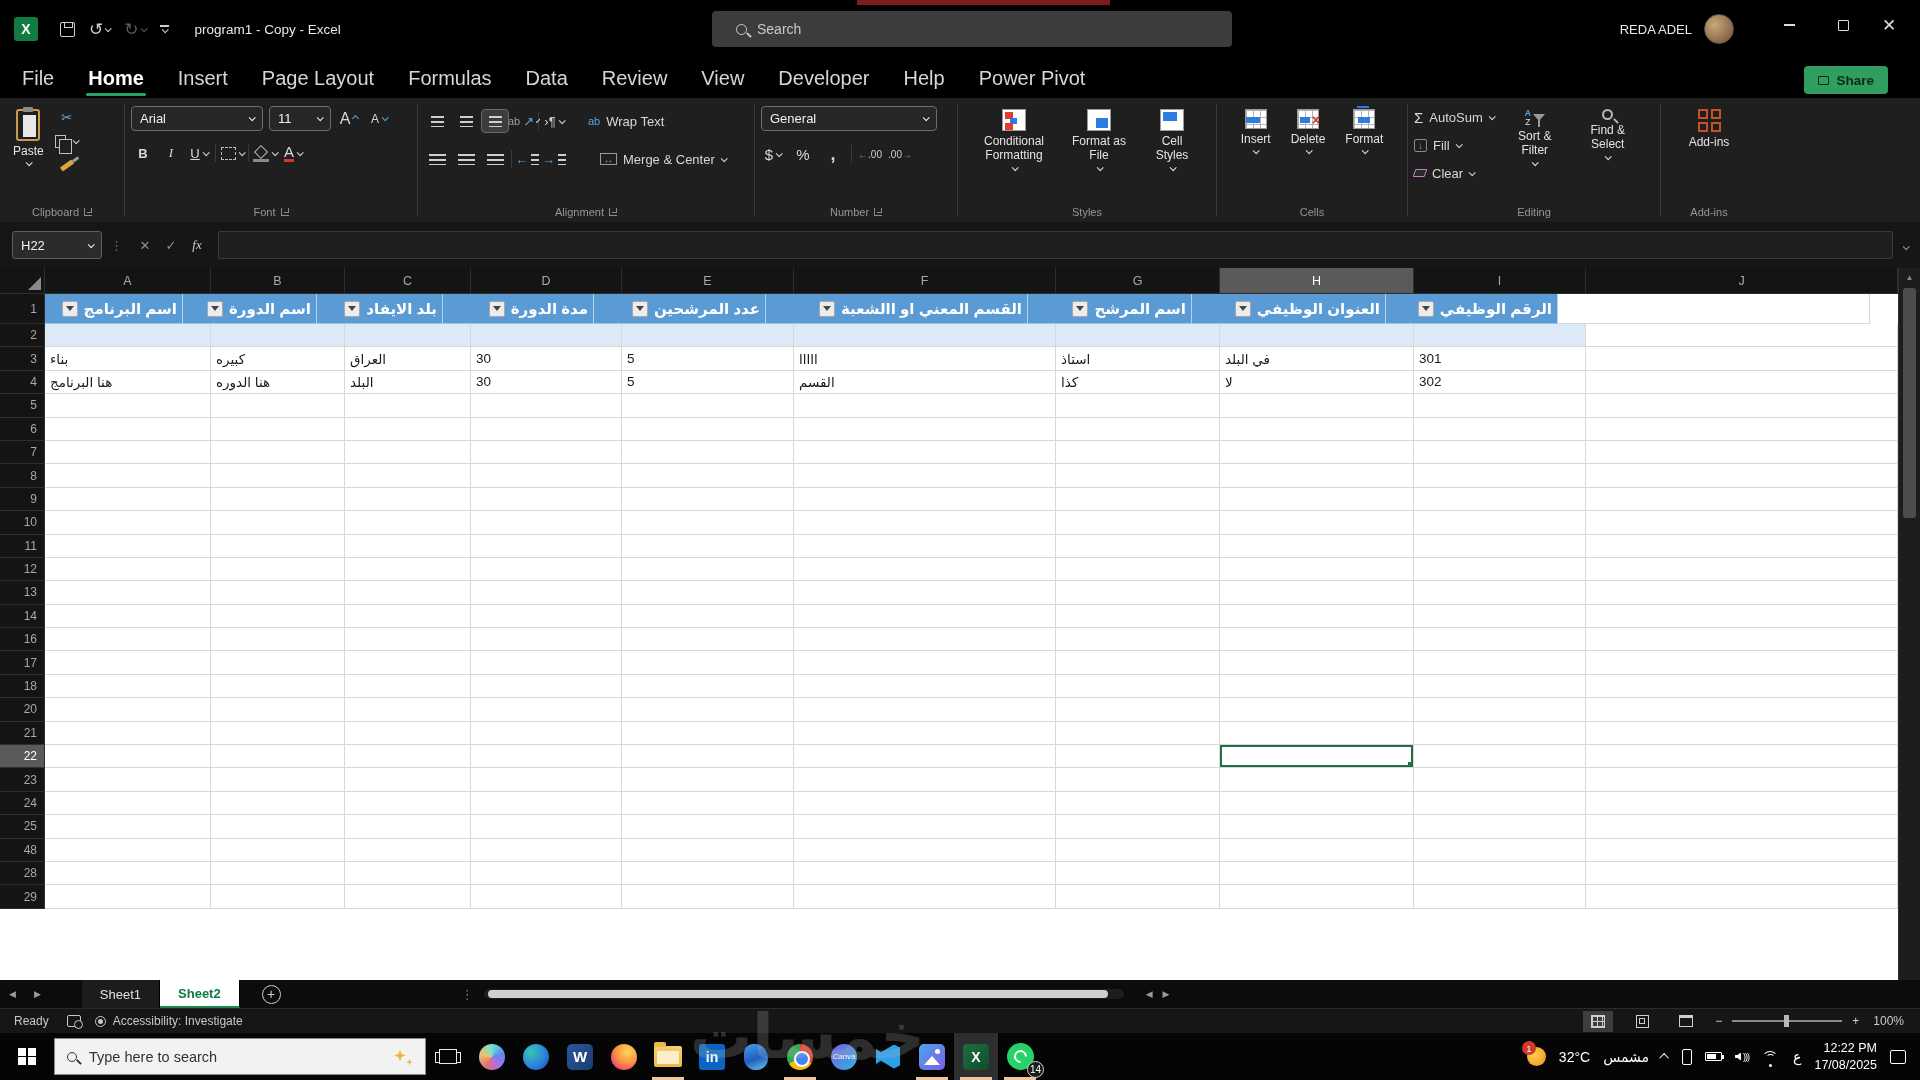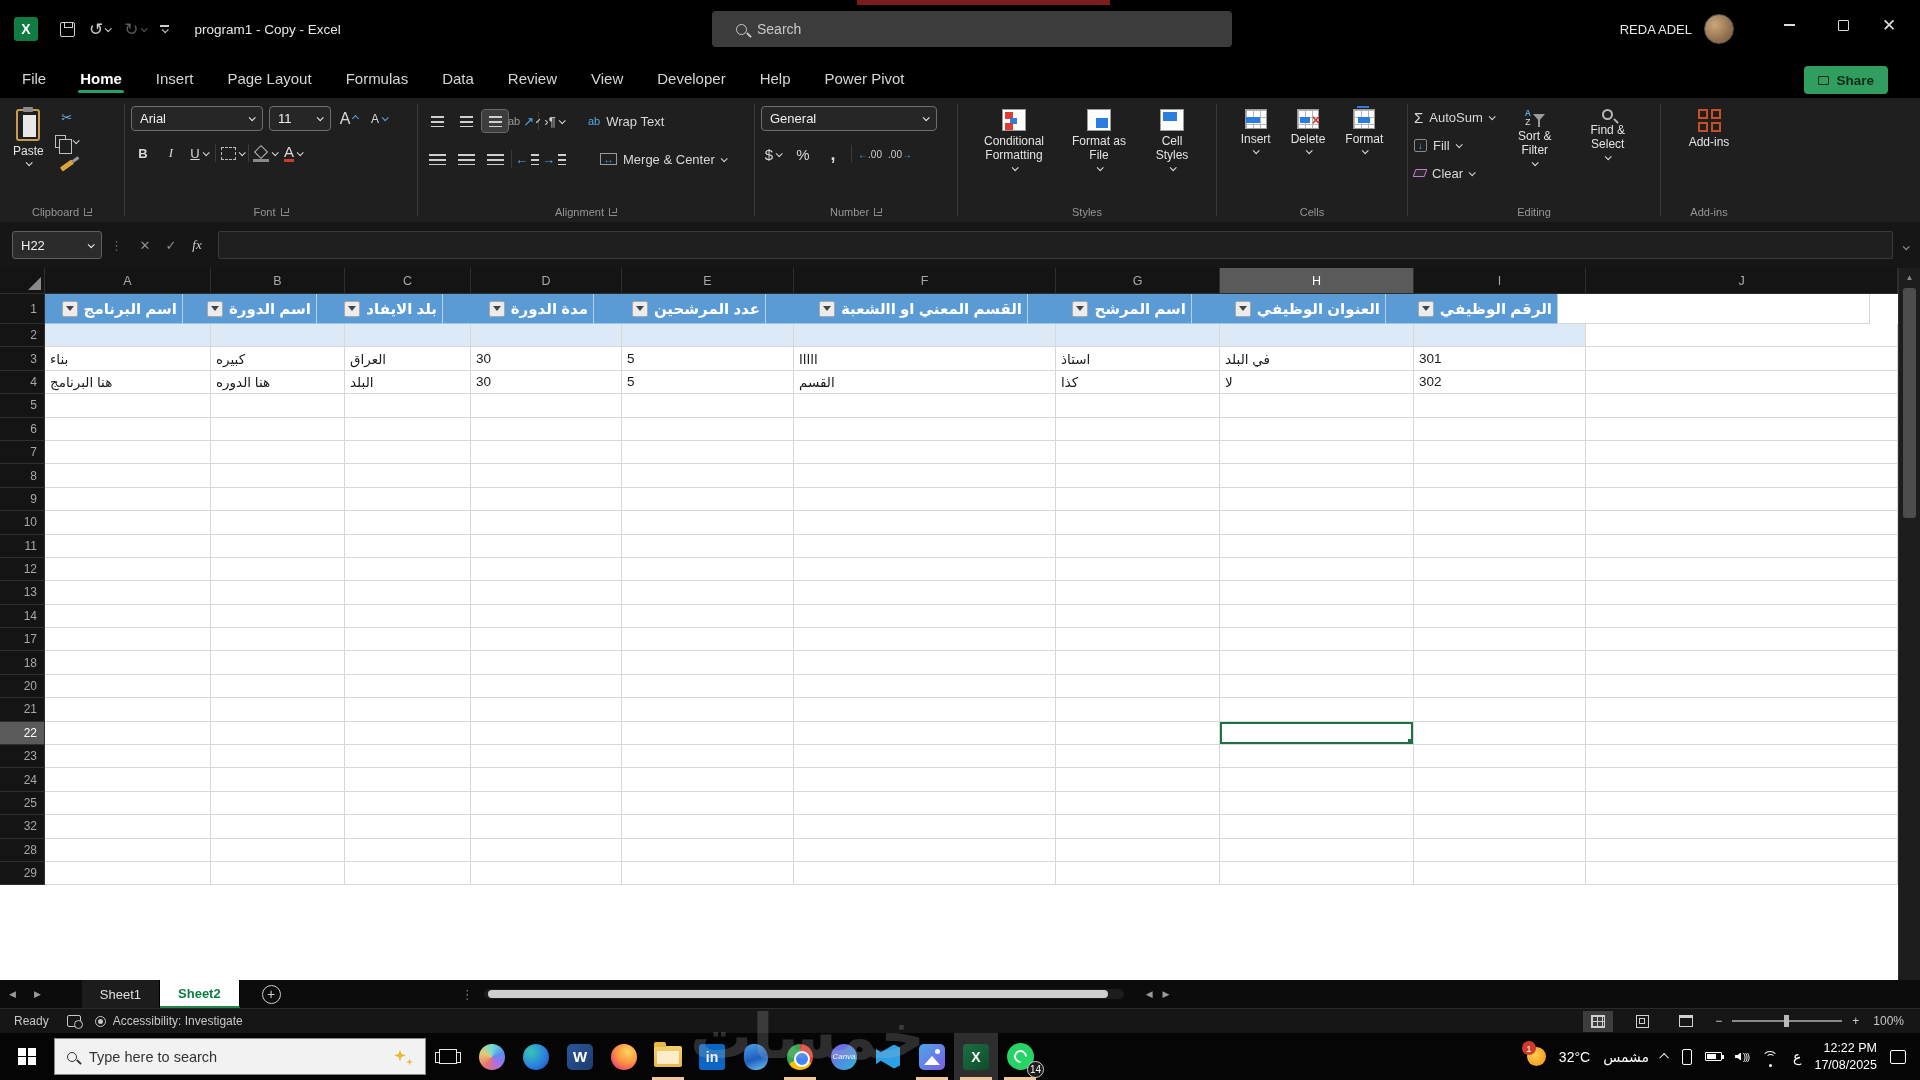--- a/index.html
+++ b/index.html
@@ -25,21 +25,21 @@
   .mag:before { content:""; position:absolute; left:9px; top:9px; width:6px; height:1.8px; background:#c9c9c9; transform:rotate(45deg); }
   #user-area { position:absolute; right:186px; top:0; height:58px; display:flex; align-items:center; gap:12px; }
   .avatar { width:30px; height:30px; border-radius:50%; background:radial-gradient(circle at 35% 35%, #caa67a, #6e4f33); border:1px solid #555; }
   .winbtn { position:absolute; top:0; width:46px; height:50px; display:flex; align-items:center; justify-content:center; color:#dcdcdc; }
   #btn-min { right:108px; } #btn-max { right:54px; } #btn-close { right:8px; font-size:17px; }
   .min-bar { width:11px; height:1.5px; background:#dcdcdc; }
   .max-box { width:11px; height:11px; border:1.4px solid #dcdcdc; border-radius:1px; }
 
   
   #tabrow { position:absolute; left:0; top:58px; width:1920px; height:40px; background:#000; display:flex; align-items:center; padding-left:20px; gap:30px; }
-  .rtab { color:#d6d6d6; font-size:15px; padding:9px 2px 8px; position:relative; cursor:default; }
+  .rtab { color:#d6d6d6; font-size:20px; padding:9px 2px 8px; position:relative; cursor:default; }
   .rtab.active { color:#fff; font-weight:bold; }
   .rtab.active:after { content:""; position:absolute; left:0; right:0; bottom:2px; height:3px; border-radius:2px; background:var(--accent); }
   #share-btn { position:absolute; right:32px; top:66px; height:28px; background:#2f9e5f; border-radius:4px; display:flex; align-items:center; gap:7px; padding:0 14px; color:#0c2b18; font-size:13.5px; font-weight:bold; }
   .share-ic { width:11px; height:9px; border:1.5px solid #0c2b18; border-radius:1px; position:relative; }
 
   
   #ribbon { position:absolute; left:0; top:98px; width:1920px; height:124px; background:#1f1f1f; display:flex; }
   .grp { display:flex; flex-direction:column; padding:8px 6px 2px; }
   .grp-body { flex:1; display:flex; align-items:flex-start; }
   .grp-label { text-align:center; color:#969696; font-size:11px; padding:3px 0 2px; display:flex; align-items:center; justify-content:center; gap:5px; }
@@ -816,20 +816,33 @@
           <div class="cell" style="width: 126px;"></div>
           <div class="cell" style="width: 151px;"></div>
           <div class="cell" style="width: 172px;"></div>
           <div class="cell" style="width: 262px;"></div>
           <div class="cell" style="width: 164px;"></div>
           <div class="cell" style="width: 194px;"></div>
           <div class="cell" style="width: 172px;"></div>
           <div class="cell" style="width: 312px;"></div>
         </div>
         <div class="row" style="height: 23.4px;">
+          <div class="rowh">16</div>
+          <div class="cell" style="width: 166px;"></div>
+          <div class="cell" style="width: 134px;"></div>
+          <div class="cell" style="width: 126px;"></div>
+          <div class="cell" style="width: 151px;"></div>
+          <div class="cell" style="width: 172px;"></div>
+          <div class="cell" style="width: 262px;"></div>
+          <div class="cell" style="width: 164px;"></div>
+          <div class="cell" style="width: 194px;"></div>
+          <div class="cell" style="width: 172px;"></div>
+          <div class="cell" style="width: 312px;"></div>
+        </div>
+        <div class="row" style="height: 23.4px;">
           <div class="rowh">17</div>
           <div class="cell" style="width: 166px;"></div>
           <div class="cell" style="width: 134px;"></div>
           <div class="cell" style="width: 126px;"></div>
           <div class="cell" style="width: 151px;"></div>
           <div class="cell" style="width: 172px;"></div>
           <div class="cell" style="width: 262px;"></div>
           <div class="cell" style="width: 164px;"></div>
           <div class="cell" style="width: 194px;"></div>
           <div class="cell" style="width: 172px;"></div>
@@ -920,21 +933,21 @@
           <div class="cell" style="width: 126px;"></div>
           <div class="cell" style="width: 151px;"></div>
           <div class="cell" style="width: 172px;"></div>
           <div class="cell" style="width: 262px;"></div>
           <div class="cell" style="width: 164px;"></div>
           <div class="cell" style="width: 194px;"></div>
           <div class="cell" style="width: 172px;"></div>
           <div class="cell" style="width: 312px;"></div>
         </div>
         <div class="row" style="height: 23.4px;">
-          <div class="rowh">32</div>
+          <div class="rowh">48</div>
           <div class="cell" style="width: 166px;"></div>
           <div class="cell" style="width: 134px;"></div>
           <div class="cell" style="width: 126px;"></div>
           <div class="cell" style="width: 151px;"></div>
           <div class="cell" style="width: 172px;"></div>
           <div class="cell" style="width: 262px;"></div>
           <div class="cell" style="width: 164px;"></div>
           <div class="cell" style="width: 194px;"></div>
           <div class="cell" style="width: 172px;"></div>
           <div class="cell" style="width: 312px;"></div>

